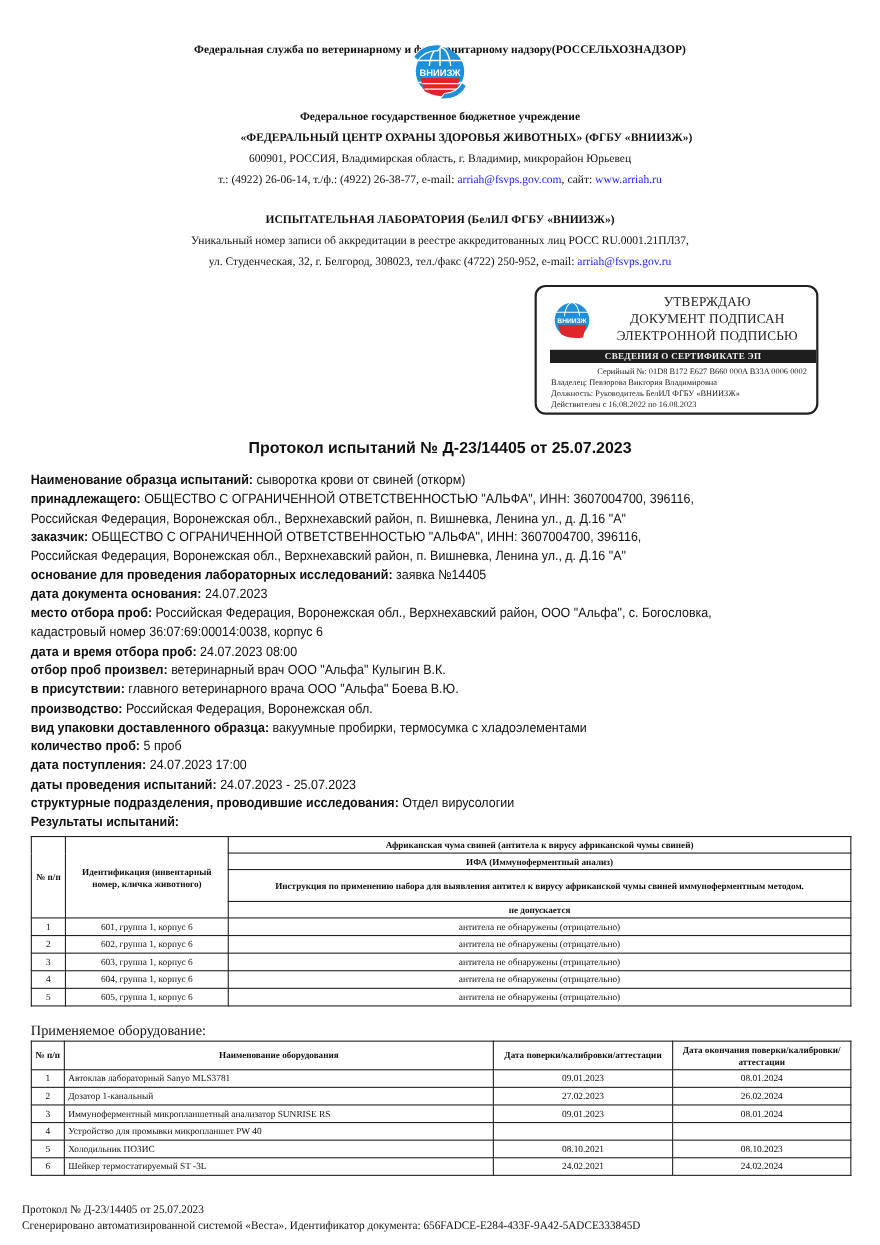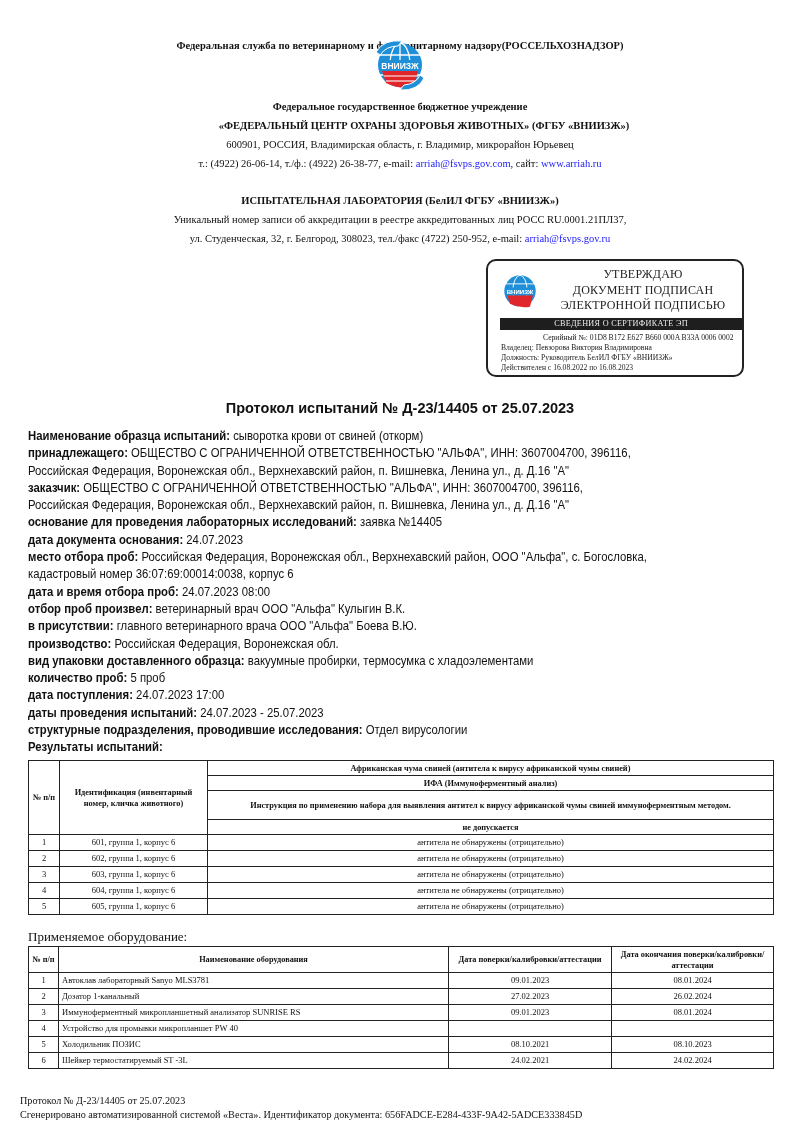--- a/index.html
+++ b/index.html
@@ -8,21 +8,21 @@
 
     .hdr-line { position: absolute; left: 0; width: 800px; text-align: center; font-size: 10.5px; line-height: 14px; }
     .bold { font-weight: bold; }
     a.lnk { color: #1a1aff; }
 
     .logo { position: absolute; left: 372px; top: 38px; width: 56px; height: 54px; }
 
     .stamp { position: absolute; left: 486px; top: 259px; width: 258px; height: 118px; border: 2px solid #222; border-radius: 10px; background: #fff; }
     .stamp .slogo { position: absolute; left: 12px; top: 10px; width: 40px; height: 40px; }
     .stamp .s-title { position: absolute; left: 60px; width: 190px; text-align: center; font-size: 12px; line-height: 14px; color: #222; letter-spacing: 0.2px; }
-    .stamp .s-bar { position: absolute; left: 12px; top: 57px; width: 242px; height: 12px; background: #1e1e1e; color: #eee; font-size: 8.2px; text-align: center; line-height: 12px; letter-spacing: 0.3px; }
+    .stamp .s-bar { position: absolute; left: 12px; top: 57px; width: 242px; height: 12px; background: #1e1e1e; color: #eee; font-size: 8.2px; text-align: center; line-height: 12px; letter-spacing: 0.3px; font-weight: bold; }
     .stamp .s-info { position: absolute; left: 13px; font-size: 7.6px; line-height: 9.5px; color: #222; white-space: nowrap; }
 
     .doc-title { position: absolute; left: 0; top: 400px; width: 800px; text-align: center; font-size: 14.5px; font-weight: bold; font-family: "Liberation Sans Narrow", "Liberation Sans", sans-serif; }
 
     .fields { position: absolute; left: 28px; top: 428px; width: 760px; font-family: "Liberation Sans", sans-serif; font-size: 12.2px; line-height: 17.3px; transform: scaleX(0.93); transform-origin: left top; width: 820px; }
     .fields .lbl { font-weight: bold; }
 
     table { border-collapse: collapse; position: absolute; }
     td, th { border: 1px solid #222; text-align: center; vertical-align: middle; }
 

